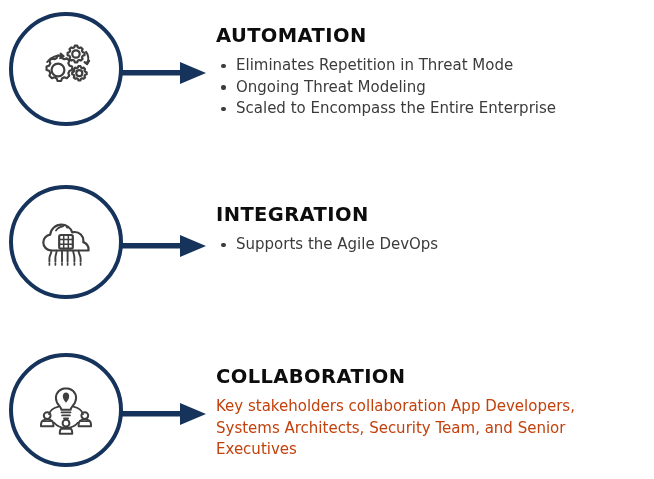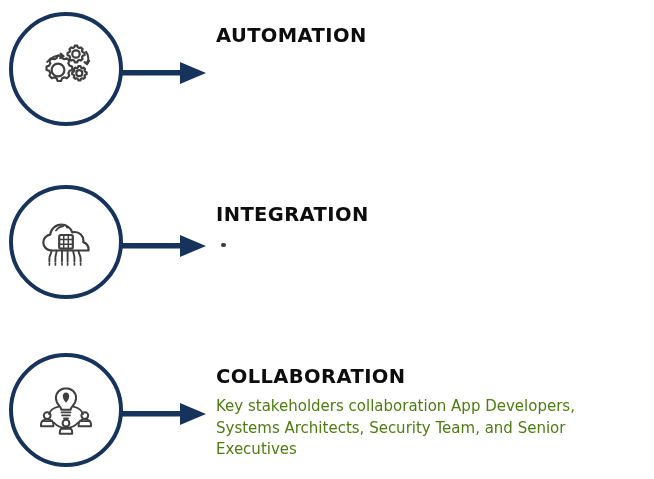--- a/index.html
+++ b/index.html
@@ -97,21 +97,21 @@
     left: 5px;
     top: 8.5px;
     width: 4.5px;
     height: 4.5px;
     border-radius: 50%;
     background: #3b3b3b;
   }
   .paragraph {
     font-size: 15px;
     line-height: 21.5px;
-    color: #4d7c0f;
+    color: #c2410c;
     margin: 0;
     width: 420px;
   }
 
   
   #row-automation   { top: 0px; }
   #row-automation   .badge   { top: 12px; }
   #row-automation   .content { top: 25px; }
 
   #row-integration  { top: 173px; }
@@ -152,20 +152,25 @@
       </div>
 
       <svg class="arrow" viewBox="0 0 86 26">
         <rect x="0" y="10" width="62" height="5.5" fill="#16335c"></rect>
         <path d="M58 2 L84 13 L58 24 Z" fill="#16335c"></path>
       </svg>
     </div>
 
     <div class="content">
       <h2 class="heading">AUTOMATION</h2>
+      <ul class="bullets">
+        <li><span class="dot"></span><span>Eliminates Repetition in Threat Mode</span></li>
+        <li><span class="dot"></span><span>Ongoing Threat Modeling</span></li>
+        <li><span class="dot"></span><span>Scaled to Encompass the Entire Enterprise</span></li>
+      </ul>
     </div>
   </div>
 
   <div class="row" id="row-integration">
 
     <div class="badge">
       <div class="badge-circle">
         <svg class="badge-glyph" viewBox="0 0 64 64">
           <g fill="none" stroke="#3f3f3f" stroke-width="2.2" stroke-linejoin="round" stroke-linecap="round">
 
@@ -191,21 +196,21 @@
 
       <svg class="arrow" viewBox="0 0 86 26">
         <rect x="0" y="10" width="62" height="5.5" fill="#16335c"></rect>
         <path d="M58 2 L84 13 L58 24 Z" fill="#16335c"></path>
       </svg>
     </div>
 
     <div class="content">
       <h2 class="heading">INTEGRATION</h2>
       <ul class="bullets">
-        <li><span class="dot"></span></li>
+        <li><span class="dot"></span><span>Supports the Agile DevOps</span></li>
       </ul>
     </div>
   </div>
 
   <div class="row" id="row-collaboration">
 
     <div class="badge">
       <div class="badge-circle">
         <svg class="badge-glyph" viewBox="0 0 64 64">
           <g fill="none" stroke="#3f3f3f" stroke-width="2.0" stroke-linejoin="round" stroke-linecap="round">

